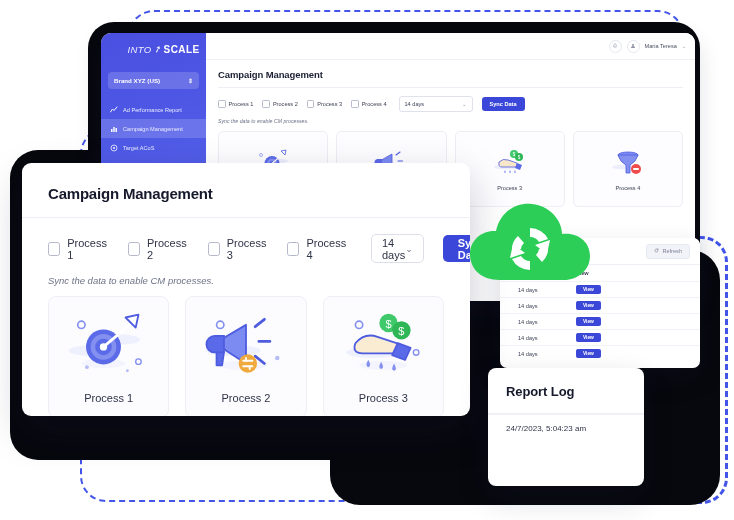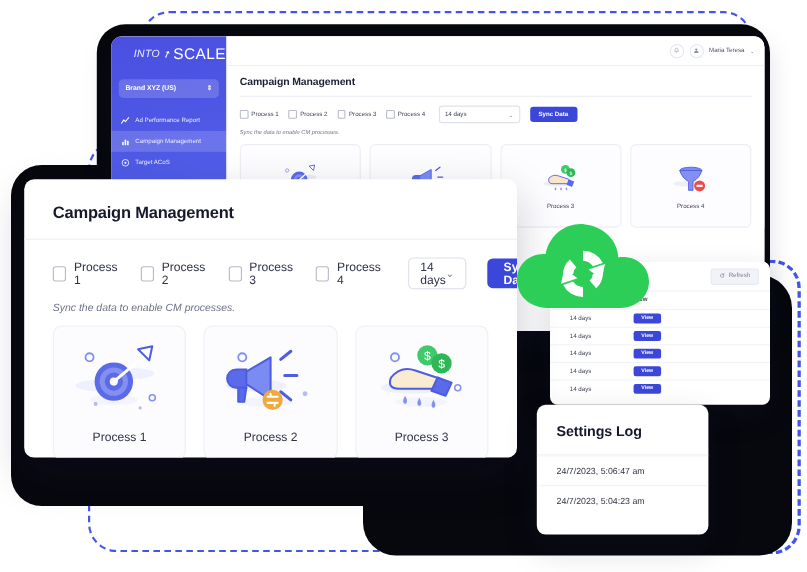--- a/index.html
+++ b/index.html
@@ -35,21 +35,21 @@
   }
   .sidebar{
     width:105px;flex:0 0 105px;
     background:linear-gradient(165deg,#4a4fe0 0%,#4f5ae6 40%,#5a6bf0 100%);
     position:relative;color:#fff;
   }
   .sb-logo{height:26px;display:flex;align-items:center;justify-content:center;gap:1px;
            font-size:10px;letter-spacing:.4px;margin-top:3px;margin-left:20px;}
   .sb-logo .lg-a{font-style:italic;font-weight:400;color:#eef0ff;font-size:9.5px;}
   .sb-logo .lg-arrow{color:#ffffff;font-size:9px;margin:0 1px;transform:rotate(-20deg);}
-  .sb-logo .lg-b{font-weight:400;color:#ffffff;font-size:14px;}
+  .sb-logo .lg-b{font-weight:700;color:#ffffff;font-size:10px;}
   .brand-select{
     margin:10px 7px 0 7px;height:17px;border-radius:4px;
     background:rgba(255,255,255,.17);
     display:flex;align-items:center;justify-content:space-between;
     padding:0 6px;font-size:6.2px;font-weight:700;color:#fff;
   }
   .brand-select .caret{font-size:6px;opacity:.9;line-height:6px;}
   .sb-nav{margin-top:11px;}
   .sb-item{
     height:19px;display:flex;align-items:center;gap:5px;padding:0 9px;
@@ -494,19 +494,18 @@
         <path d="M84 44 l-3 14 -12 -9 z"></path>
         <path d="M64 74 a20 20 0 0 1 -18 -11 l9 -3 a11 11 0 0 0 9 5 z"></path>
         <path d="M44 62 l3 -14 12 9 z"></path>
         <path d="M46 53 a18 18 0 0 1 6 -13 l6 7 a9 9 0 0 0 -3 6 z"></path>
         <path d="M82 53 a18 18 0 0 1 -6 13 l-6 -7 a9 9 0 0 0 3 -6 z"></path>
       </g>
     </svg>
   </div>
 
   <div class="log-panel">
-    <div class="log-title">Settings Log</div>
+    <div class="log-title">Report Log</div>
     <div class="log-hr"></div>
-    <div class="log-row">24/7/2023, 5:06:47 am</div>
     <div class="log-row">24/7/2023, 5:04:23 am</div>
   </div>
 
 </div>
 
 </body></html>

